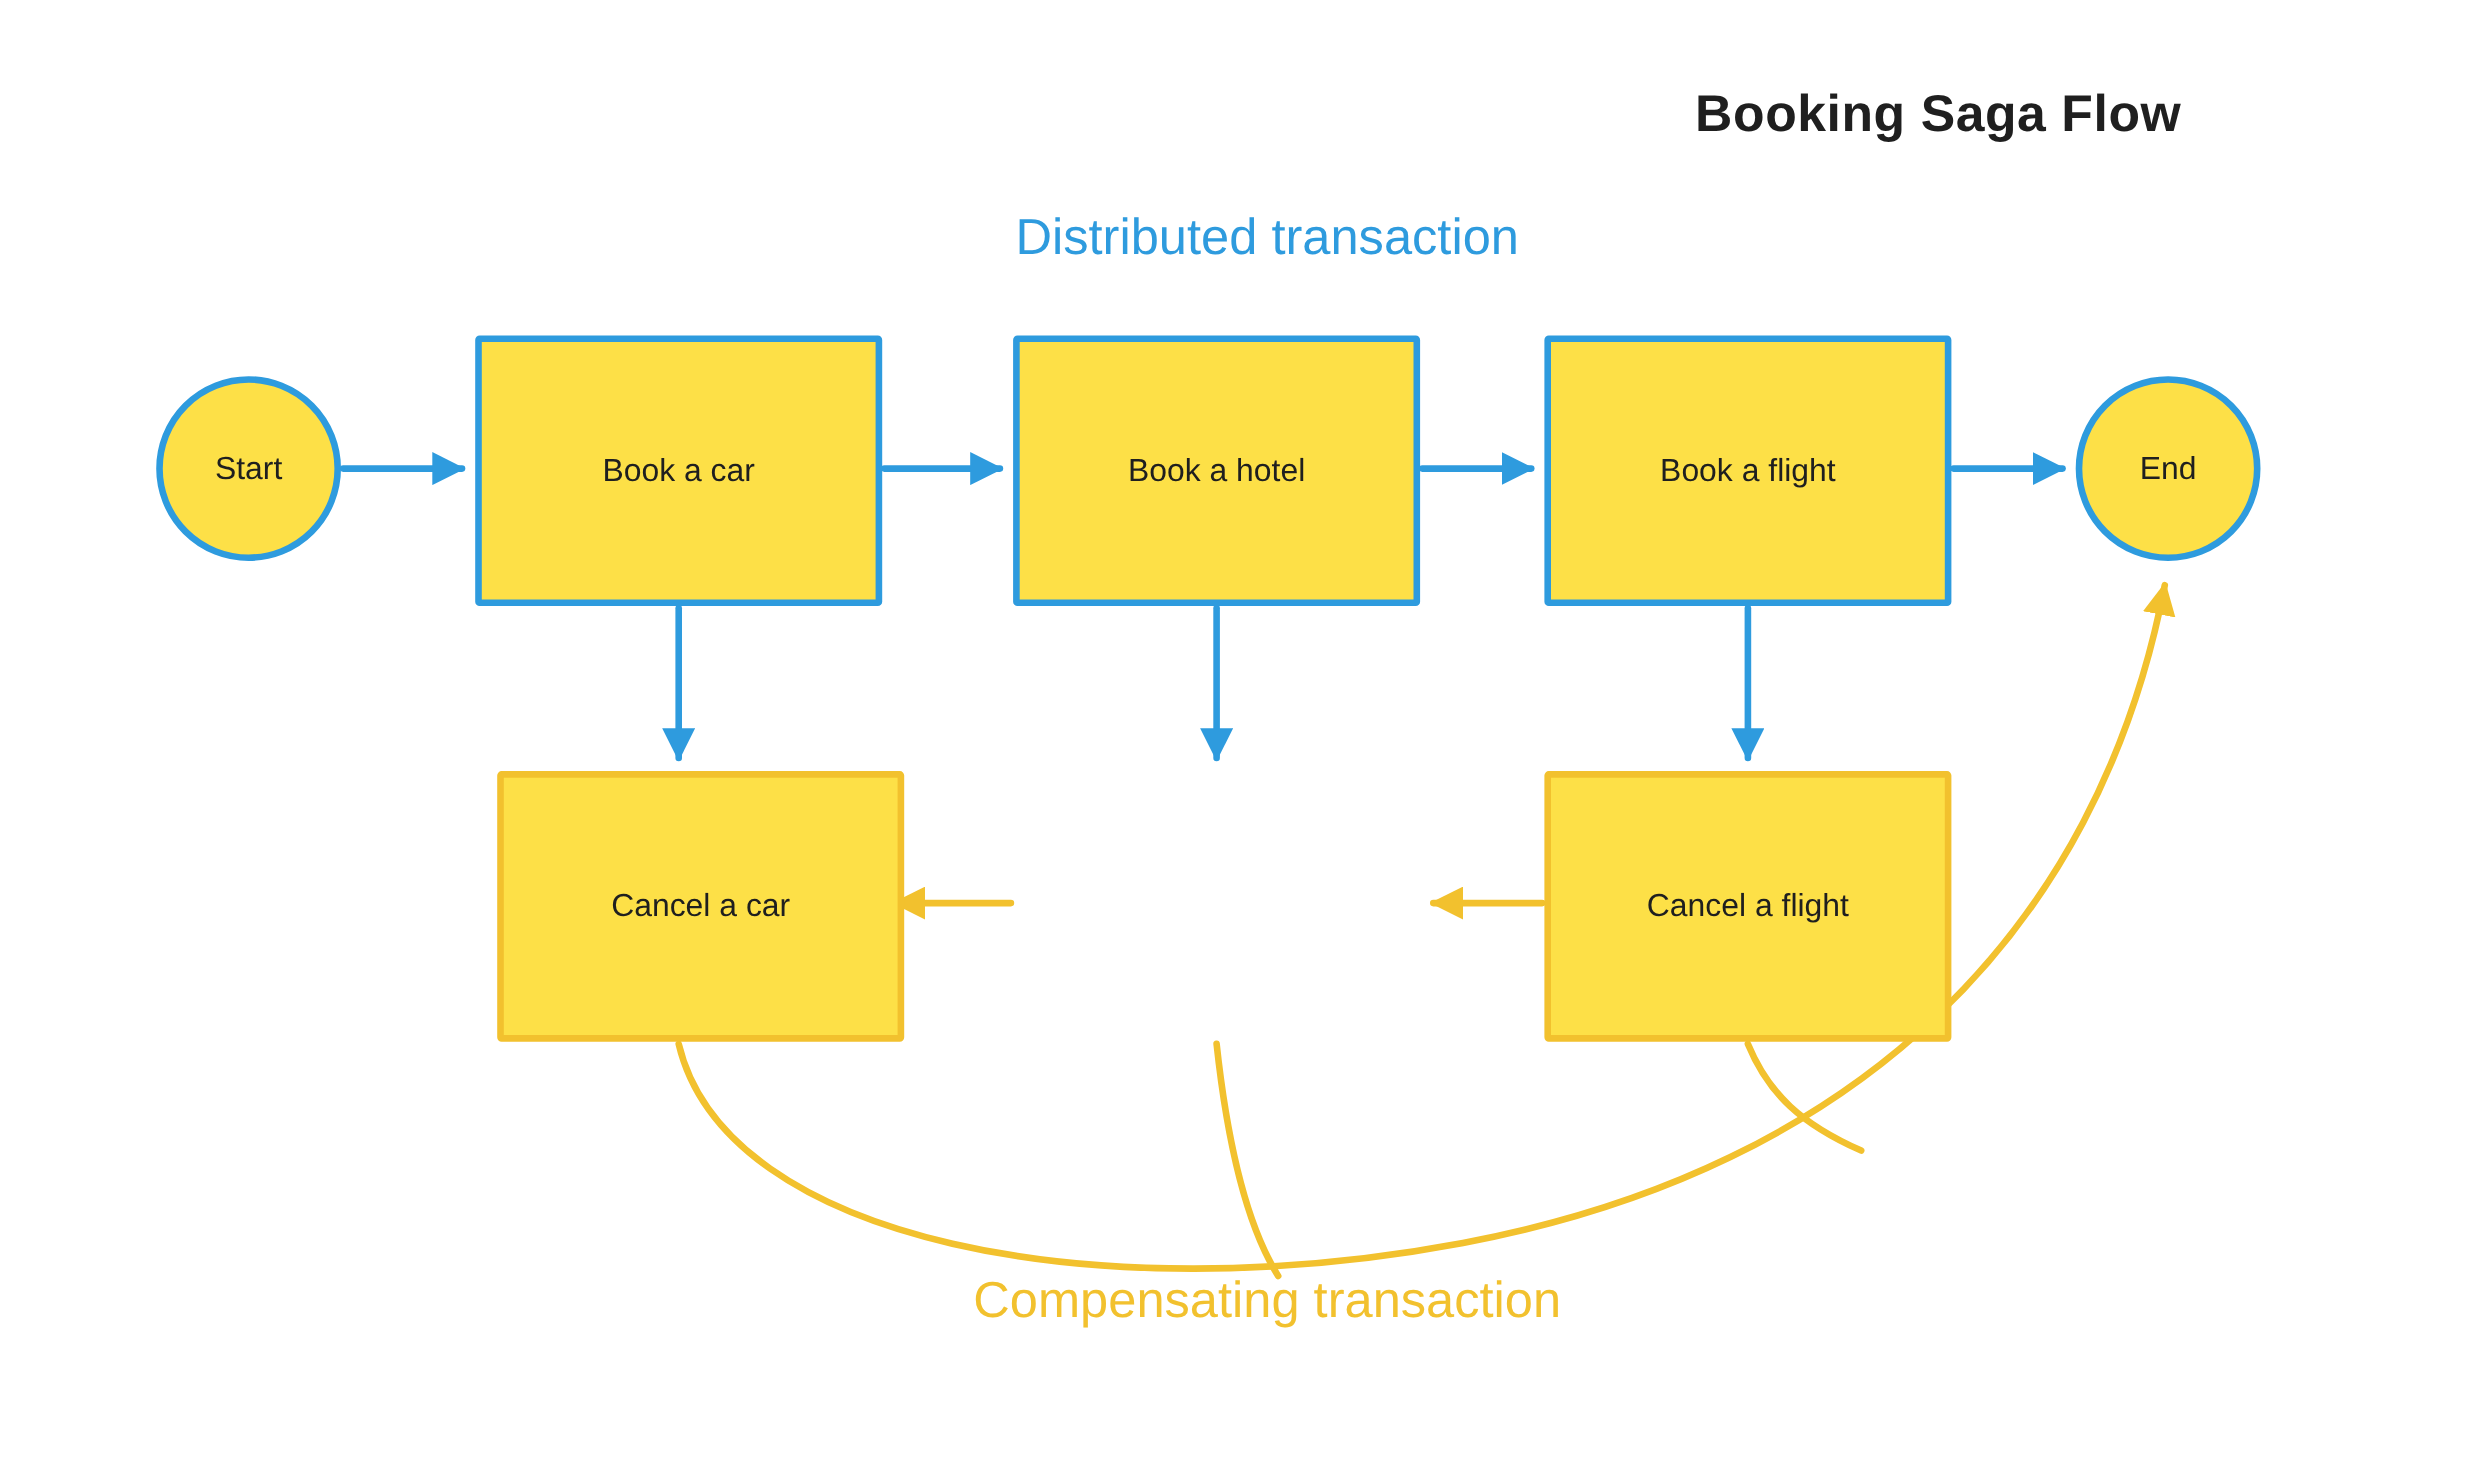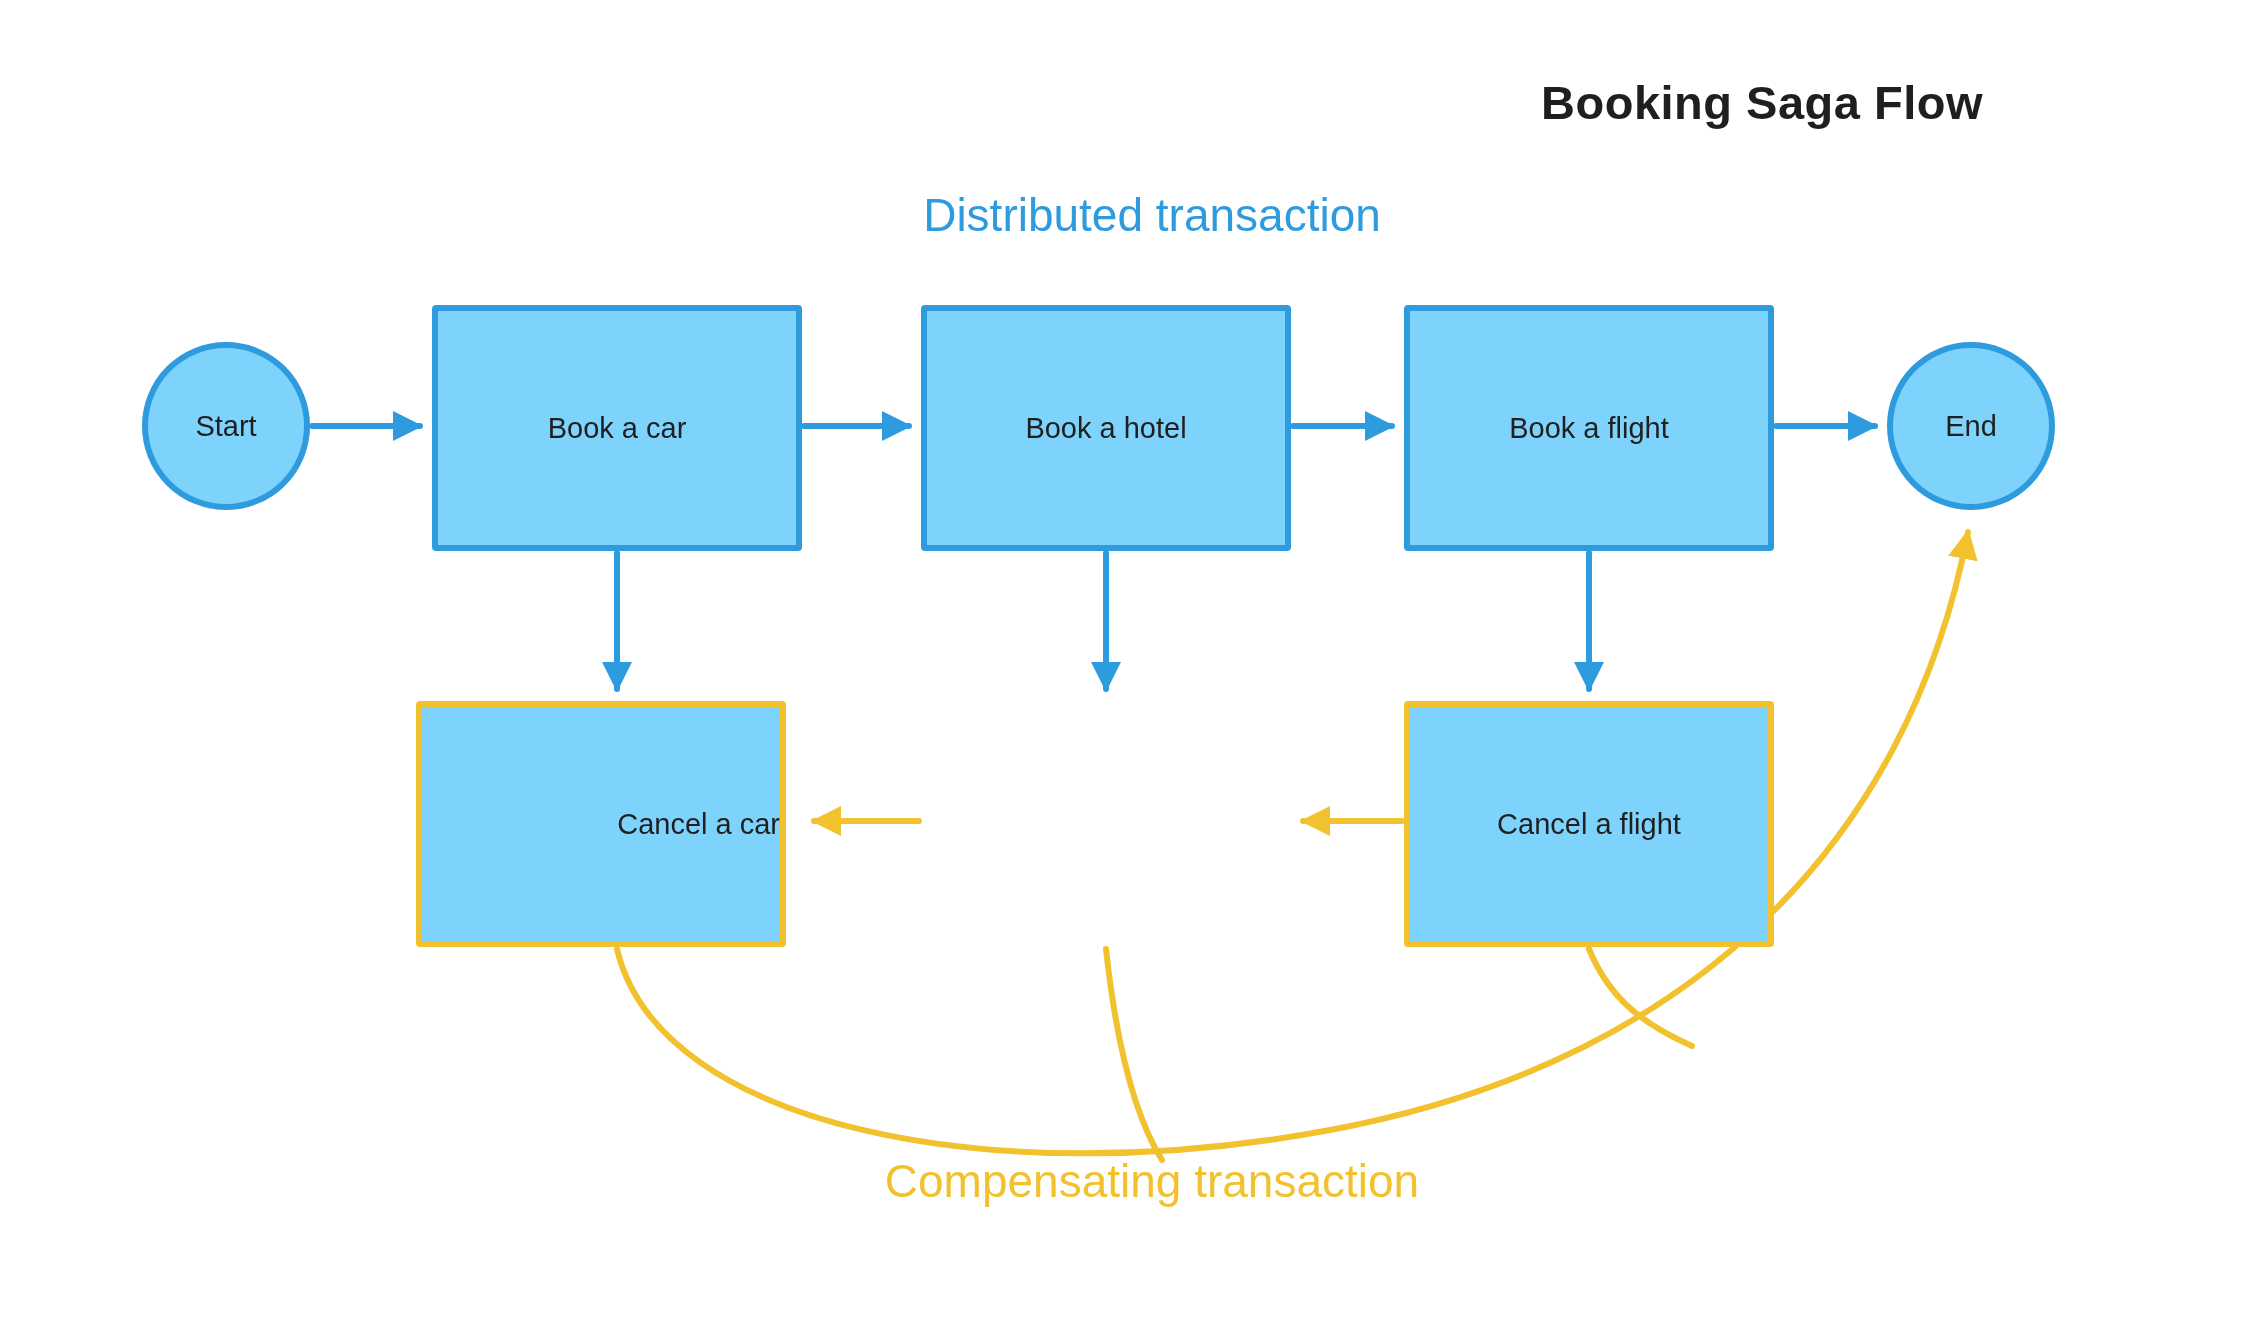--- a/index.html
+++ b/index.html
@@ -28,21 +28,21 @@
     stroke-linecap: round;
   }
   .edge-blue { stroke: var(--blue); }
   .edge-yellow { stroke: var(--yellow); }
 
   .node {
     position: absolute;
     display: flex;
     align-items: center;
     justify-content: center;
-    background: #7dd3fc;
+    background: #fde047;
     color: var(--text);
     font-size: 29px;
     box-sizing: border-box;
     text-align: center;
   }
   .node.box {
     width: 370px;
     height: 246px;
     border-radius: 4px;
     border: 6px solid;
@@ -134,21 +134,21 @@
   </div>
 
   <div class="node box blue" style="left:1404px; top:305px;">
     <span>Book a flight</span>
   </div>
 
   <div class="node circle blue" style="left:1887px; top:342px;">
     <span>End</span>
   </div>
 
-  <div class="node box yellow" style="left:416px; top:701px;justify-content:flex-end;">
+  <div class="node box yellow" style="left:452px; top:701px;">
     <span>Cancel a car</span>
   </div>
 
 
   <div class="node box yellow" style="left:1404px; top:701px;">
     <span>Cancel a flight</span>
   </div>
 
 </div>
 

